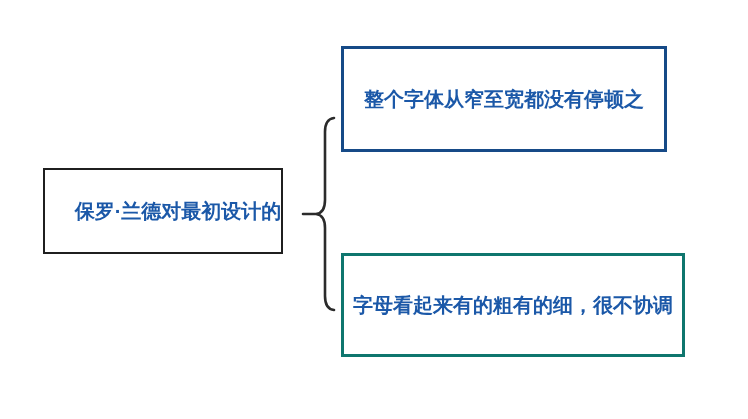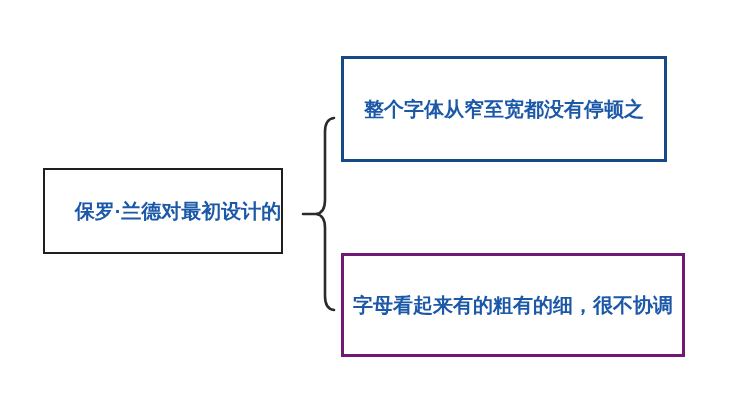--- a/index.html
+++ b/index.html
@@ -41,28 +41,27 @@
     line-height: 24px;
     padding-left: 30px;
   }
   .branch-box-1 {
     left: 341px;
     top: 46px;
     width: 326px;
     height: 106px;
     border: 3px solid #164a87;
     line-height: 25px;
-    margin-top: 10px;
   }
   .branch-box-2 {
     left: 341px;
     top: 253px;
     width: 344px;
     height: 104px;
-    border: 3px solid #701a75;
+    border: 3px solid #0f766e;
   }
   .brace-svg {
     position: absolute;
     left: 295px;
     top: 112px;
     width: 45px;
     height: 205px;
   }
 </style>
 </head>

